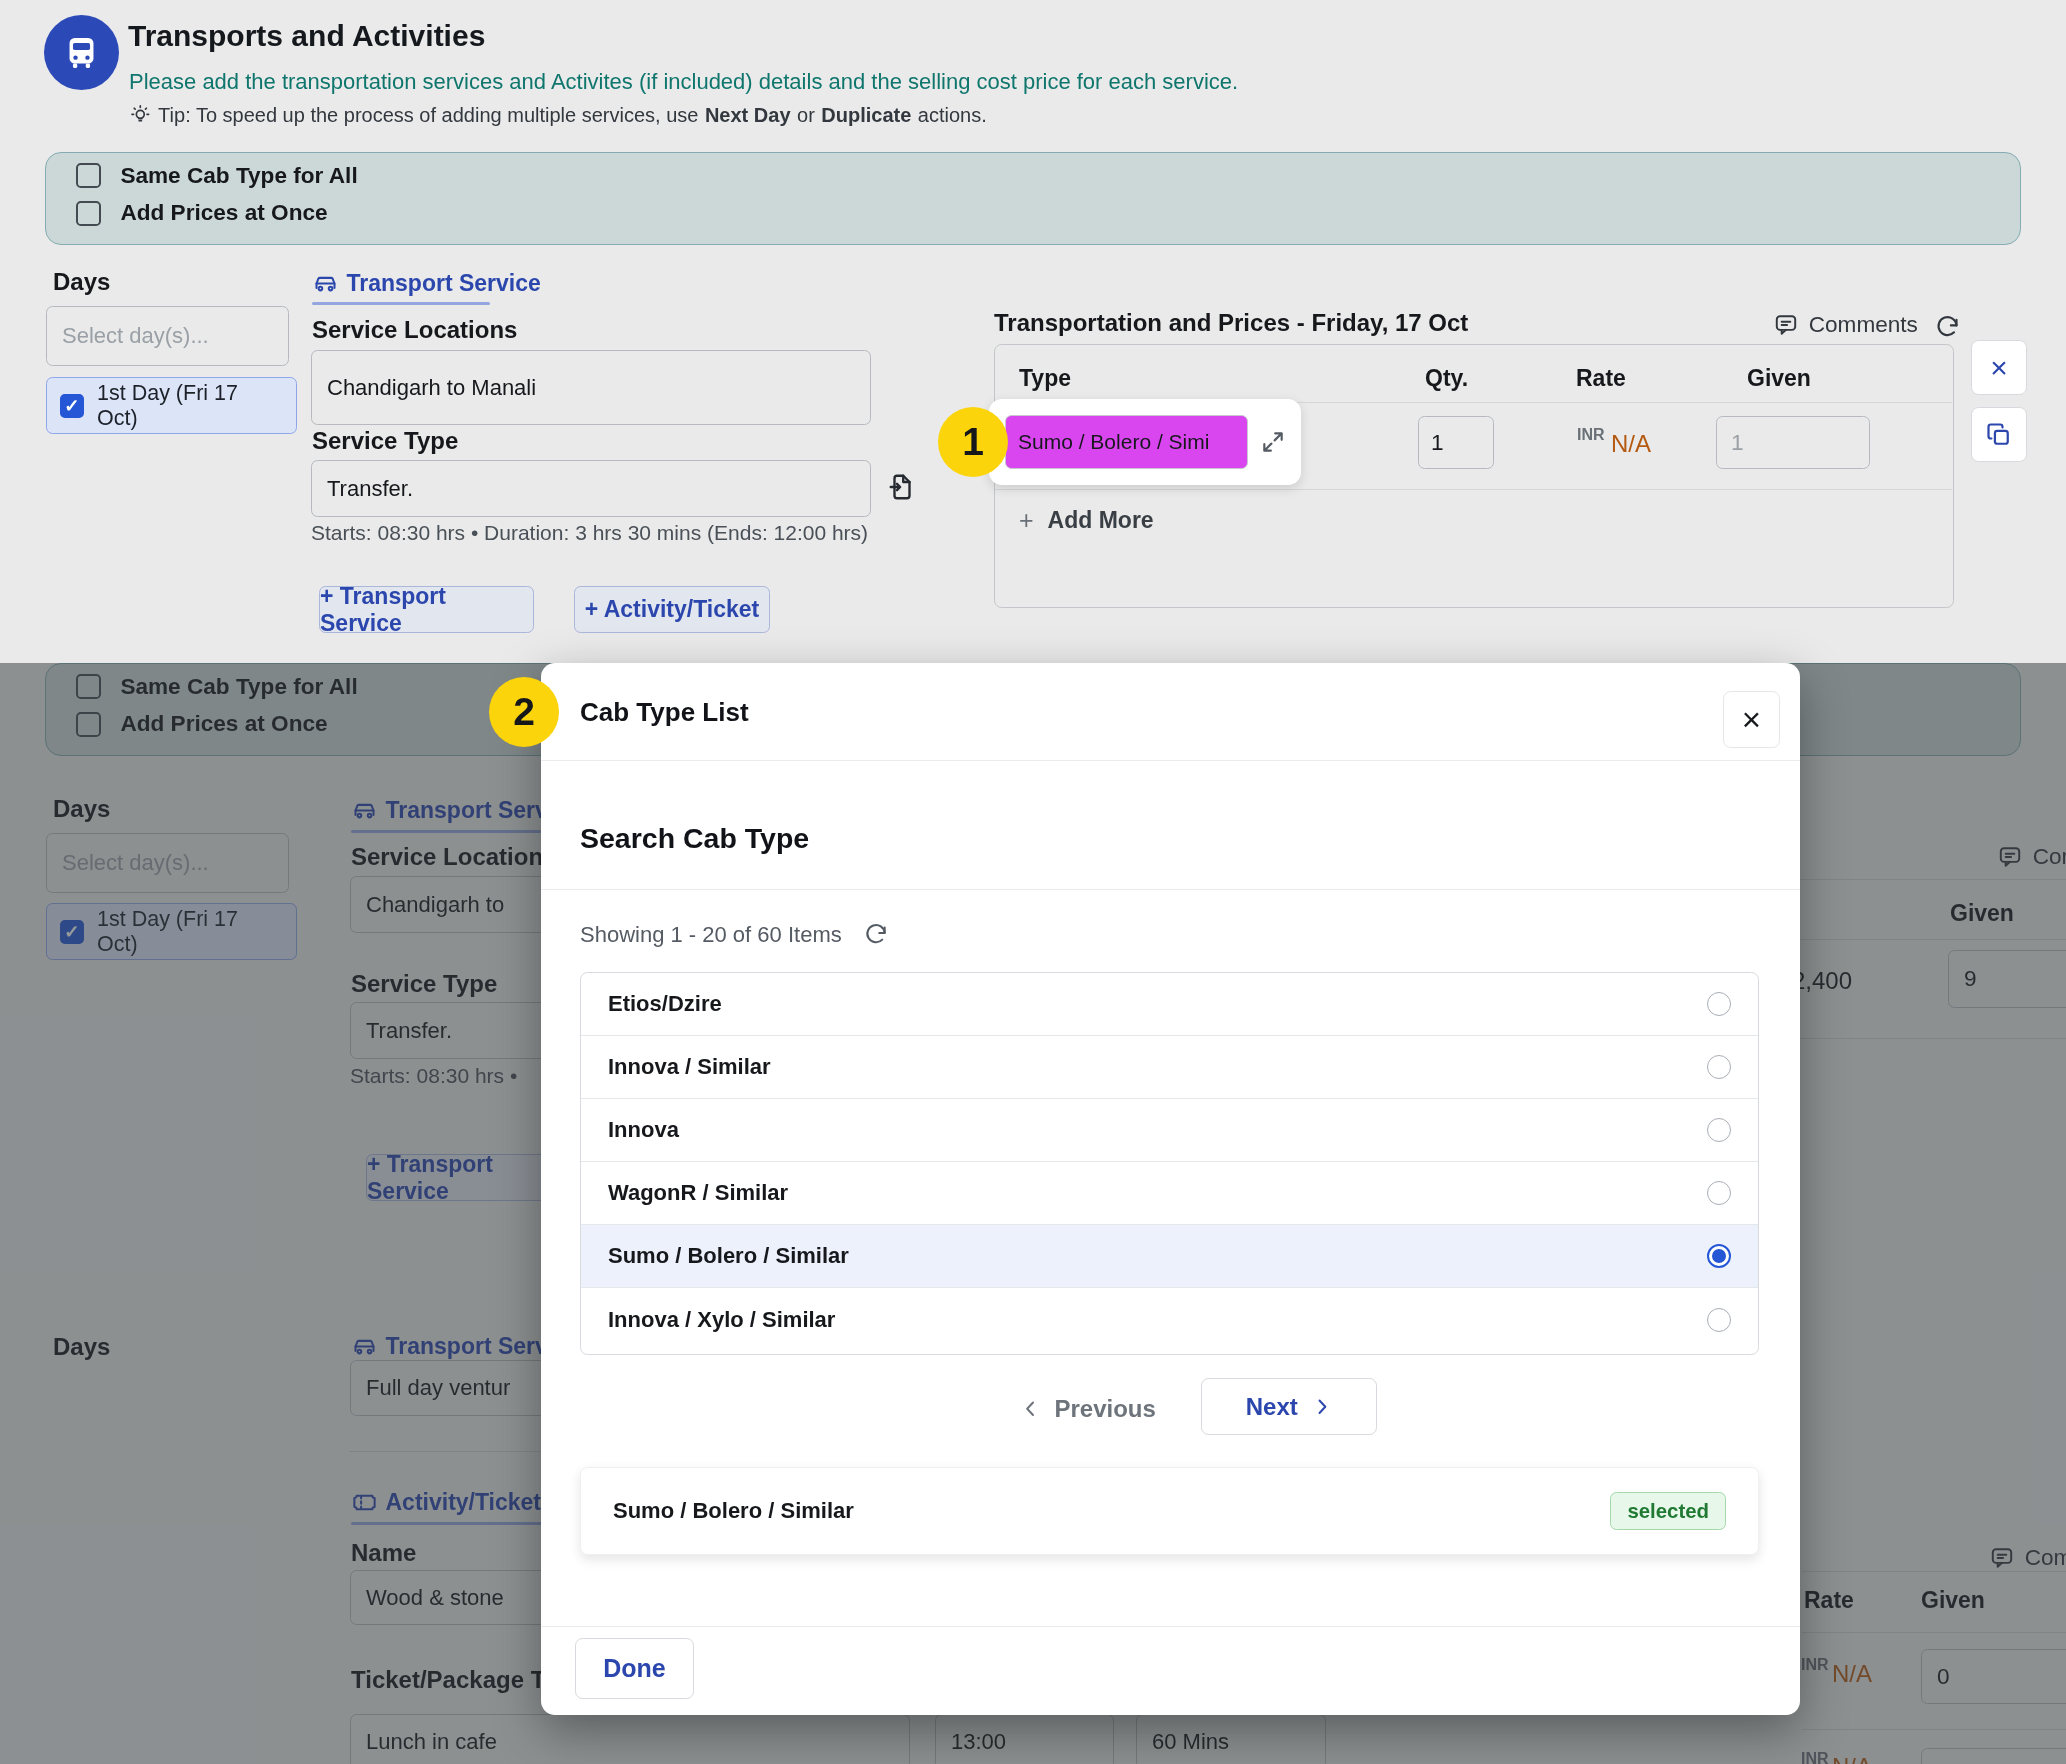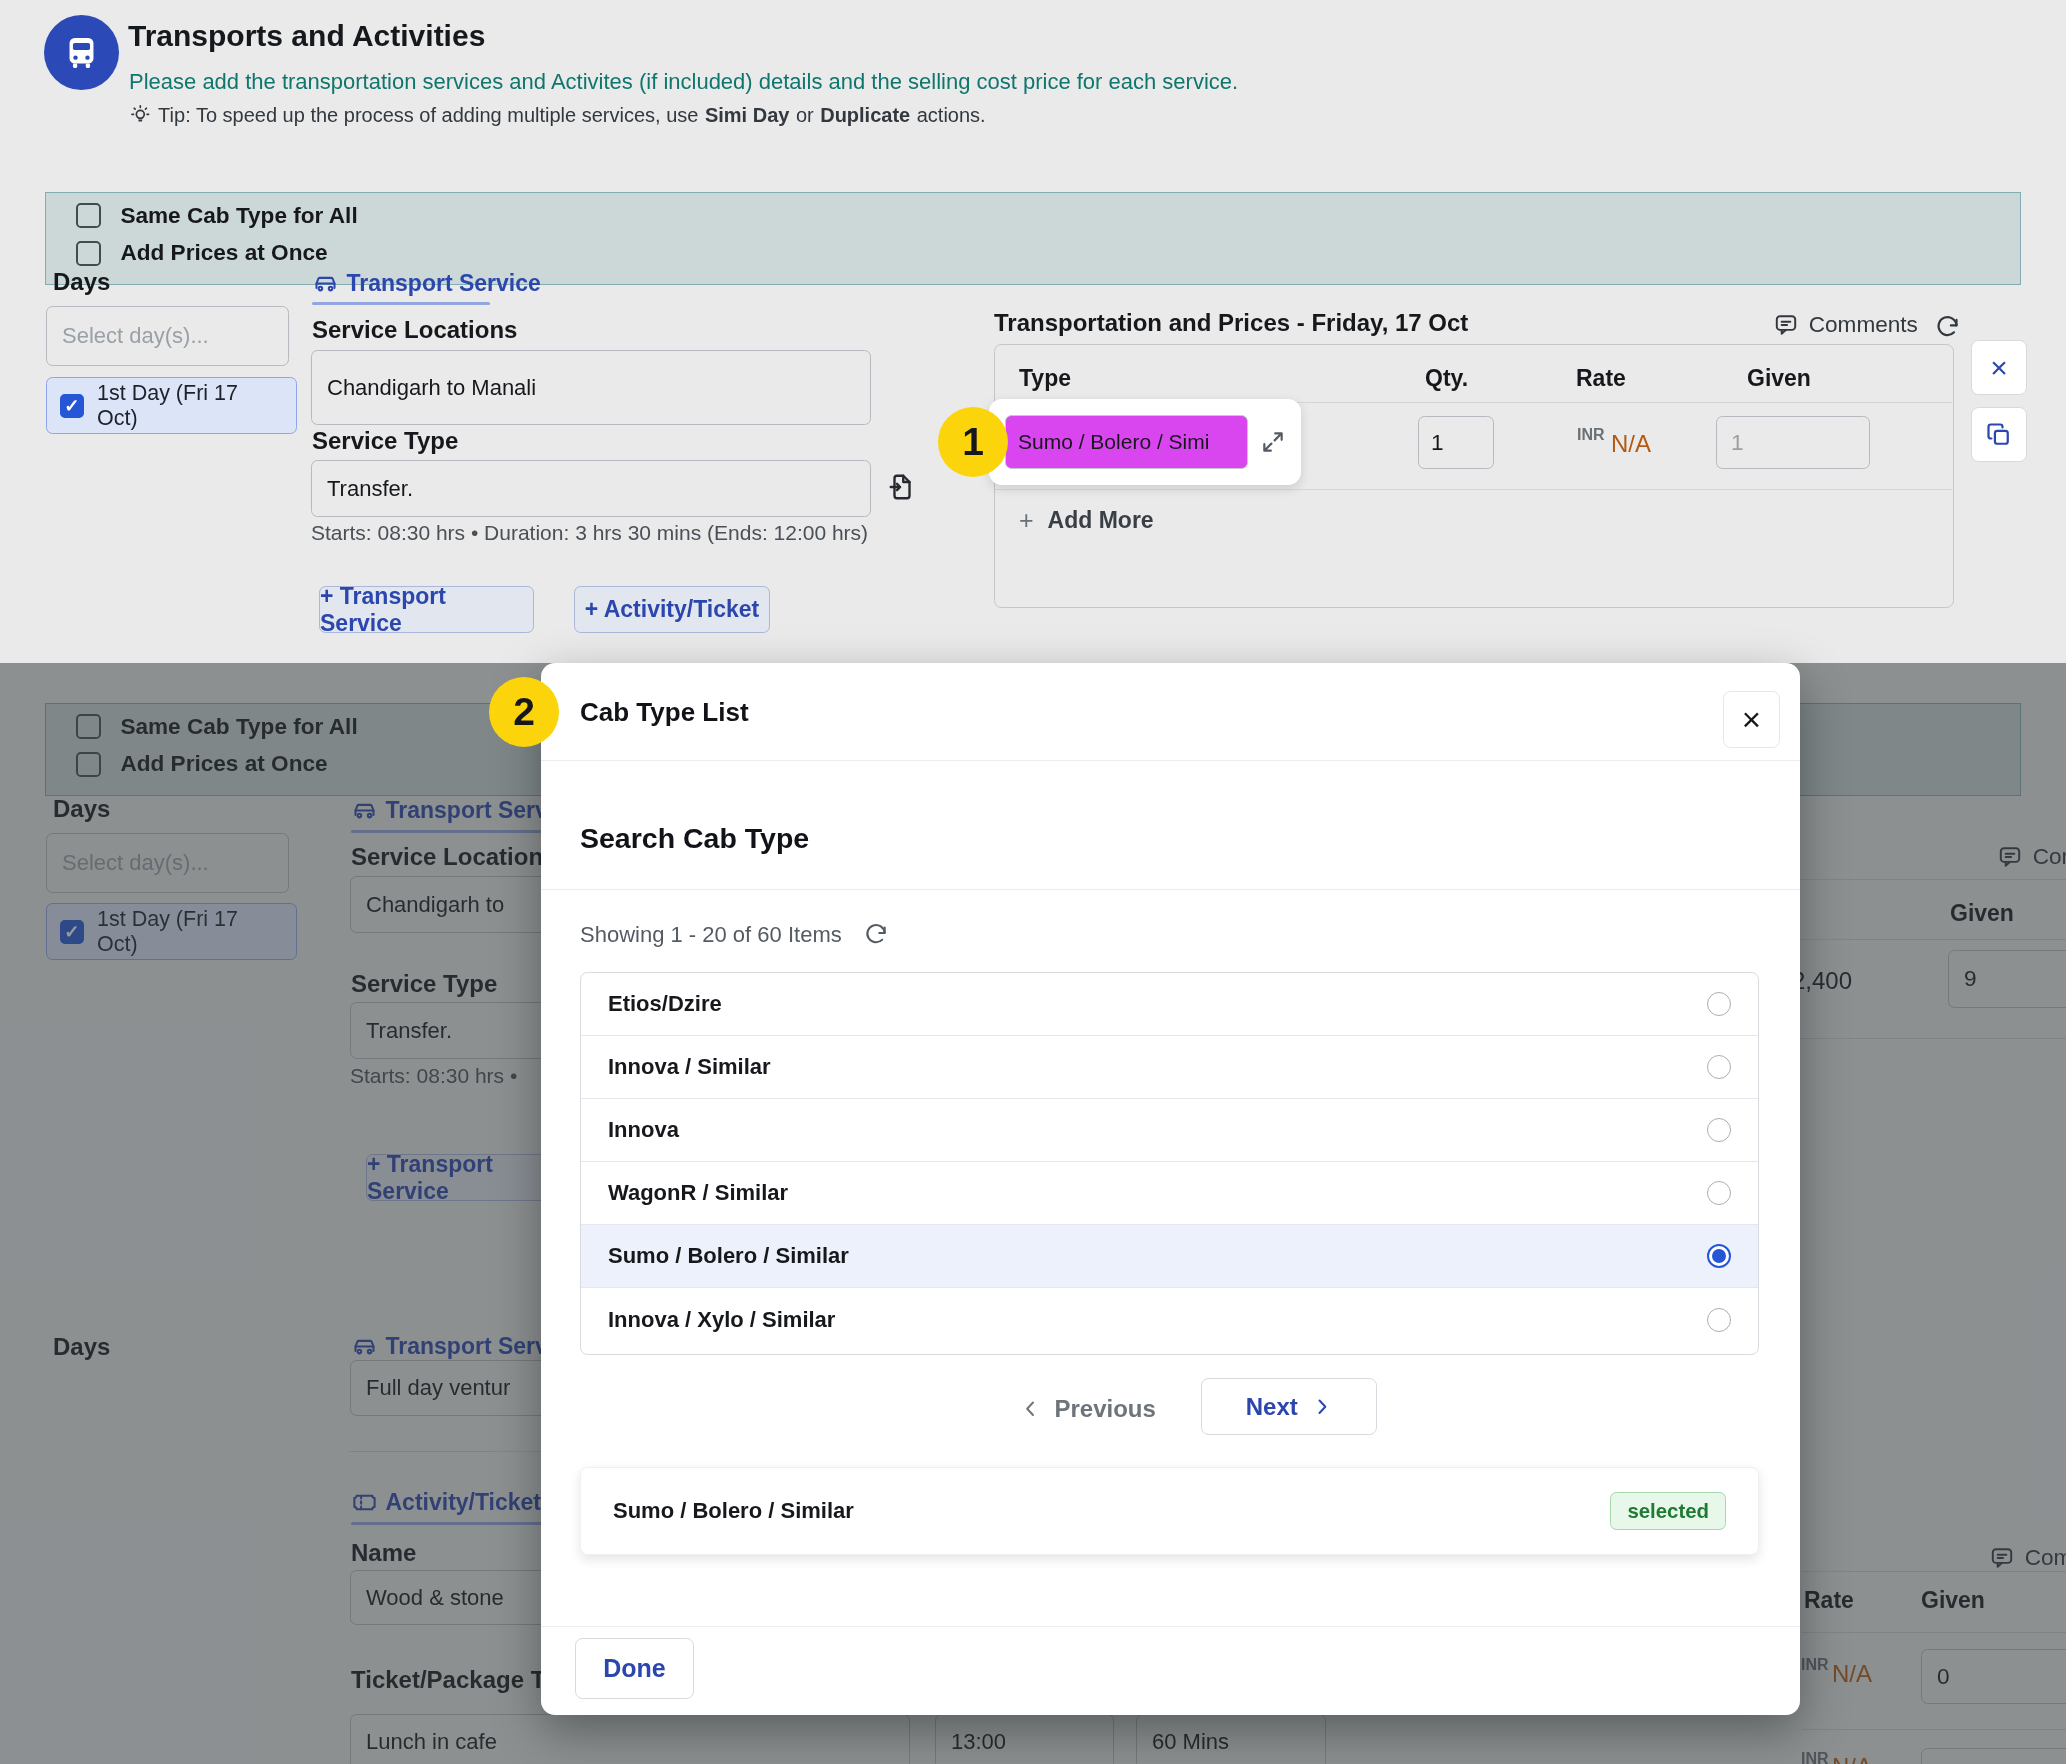--- a/index.html
+++ b/index.html
@@ -14,21 +14,21 @@
   .muted{color:#4a5058;}
   .input{
     border:1.6px solid #b6bac0;border-radius:6.5px;
     display:flex;align-items:center;padding:0 15px;
     color:#16181c;background:transparent;box-sizing:border-box;
   }
   .input .ph{color:#9aa0a6;}
   .link{color:#2b46ad;font-weight:700;display:flex;align-items:flex-start;gap:7.5px;}
   .underline-bar{position:absolute;height:2.7px;background:#93a6e0;border-radius:1.6px;}
   .panel{
-    background:#ccd8d7;border:1.6px solid #83adb2;border-radius:0;box-sizing:border-box;margin-top:40px;
+    background:#ccd8d7;border:1.6px solid #83adb2;border-radius:16px;box-sizing:border-box;
   }
   .cbrow{position:absolute;display:flex;align-items:center;gap:19.4px;}
   .cb{width:25px;height:25px;border:2.2px solid #444a52;border-radius:4.8px;box-sizing:border-box;background:transparent;flex:none;}
   .cb.checked{background:#2456d6;border-color:#2456d6;color:#fff;display:flex;align-items:center;justify-content:center;font-size:18.3px;font-weight:700;}
   .chip{
     background:#dce4f8;border:1.6px solid #8ea5ea;border-radius:6.5px;box-sizing:border-box;
     display:flex;align-items:center;gap:13px;padding:0 13px;
   }
   .btn-soft{
     background:#e2e6ef;border:1.6px solid #aab6da;border-radius:6.5px;box-sizing:border-box;
@@ -94,21 +94,21 @@
   <div class="abs" style="left:129px;top:69px;font-size:22px;color:#0f766e;">Please add the transportation services and Activites (if included) details and the selling cost price for each service.</div>
   <div class="abs" style="left:129px;top:104px;font-size:20px;color:#33383f;display:flex;align-items:center;gap:6.5px;">
     <span class="icon">
       <svg width="22.6" height="22.6" viewBox="0 0 24 24" fill="none" stroke="#33383f" stroke-width="1.8" stroke-linecap="round">
         <circle cx="12" cy="11" r="4.2"></circle>
         <path d="M10.4 15.5 h3.2 M10.8 17.8 h2.4"></path>
         <path d="M12 3.5 v-1.5 M6.5 5.5 l-1-1 M17.5 5.5 l1-1 M4.8 11 h-1.6 M20.8 11 h-1.6"></path>
       </svg>
     </span>
     <span>Tip: To speed up the process of adding multiple services, use</span>
-    <b>Simi Day</b>
+    <b>Next Day</b>
     <span>or</span>
     <b>Duplicate</b>
     <span>actions.</span>
   </div>
 
   <div class="abs panel" style="left:45px;top:152px;width:1976px;height:93px;">
     <div class="cbrow" style="left:30px;top:9.7px;">
       <span class="cb"></span>
       <span class="lbl" style="font-size:22.6px;">Same Cab Type for All</span>
     </div>

